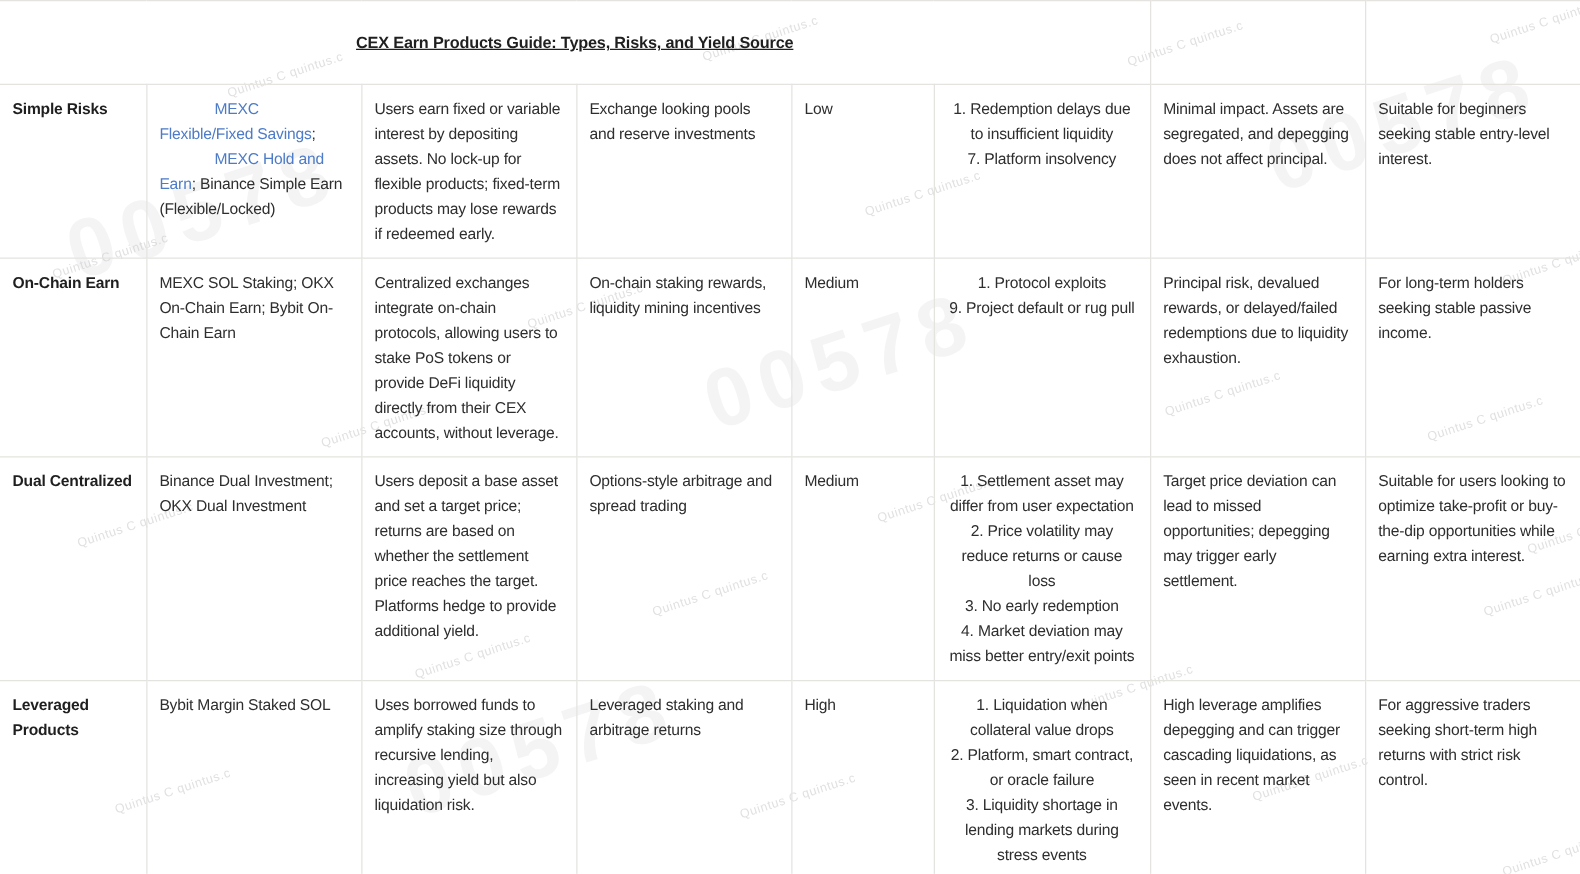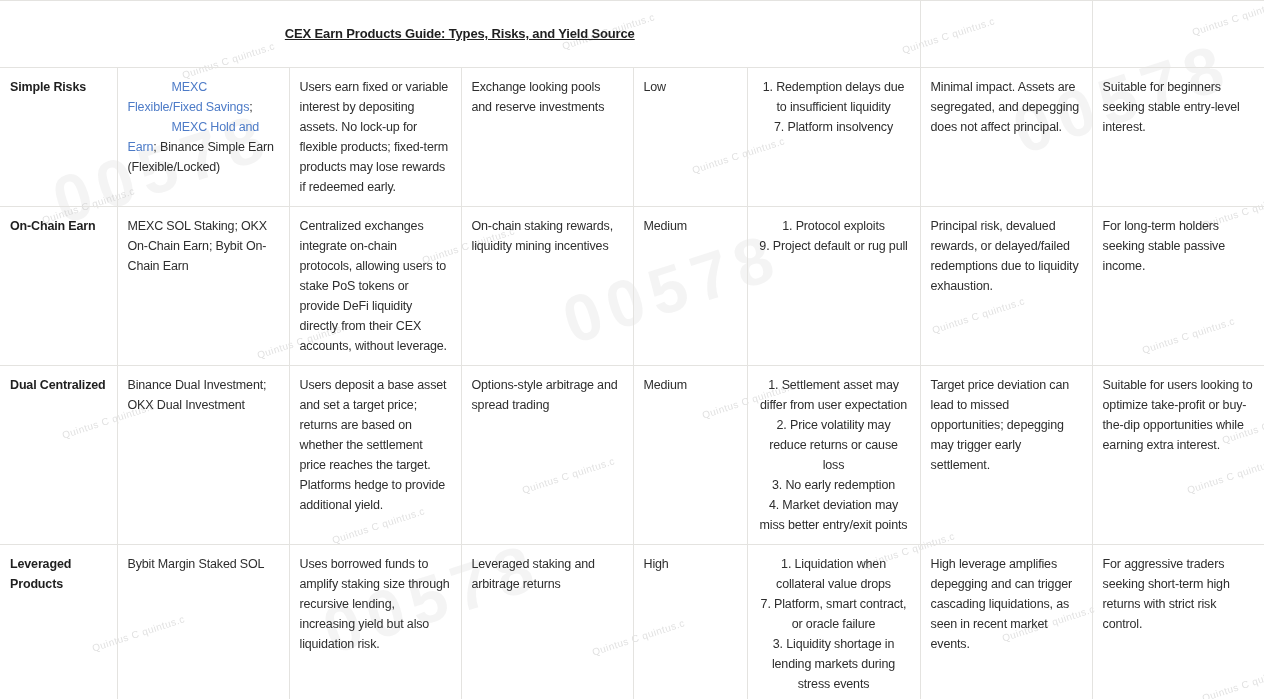--- a/index.html
+++ b/index.html
@@ -149,20 +149,20 @@
     <td>Suitable for users looking to optimize take-profit or buy-the-dip opportunities while earning extra interest.</td>
   </tr>
       <tr>
     <td class="product-type">Leveraged Products</td>
     <td><span>Bybit Margin Staked SOL</span></td>
     <td>Uses borrowed funds to amplify staking size through recursive lending, increasing yield but also liquidation risk.</td>
     <td>Leveraged staking and arbitrage returns</td>
     <td>High</td>
     <td>
           <div class="key-risk-line">1. Liquidation when collateral value drops</div>
-          <div class="key-risk-line">7. Platform, smart contract, or oracle failure</div>
+          <div class="key-risk-line">2. Platform, smart contract, or oracle failure</div>
           <div class="key-risk-line">3. Liquidity shortage in lending markets during stress events</div>
         </td>
     <td>High leverage amplifies depegging and can trigger cascading liquidations, as seen in recent market events.</td>
     <td>For aggressive traders seeking short-term high returns with strict risk control.</td>
   </tr>
     </tbody>
 </table>
 
 </body></html>

